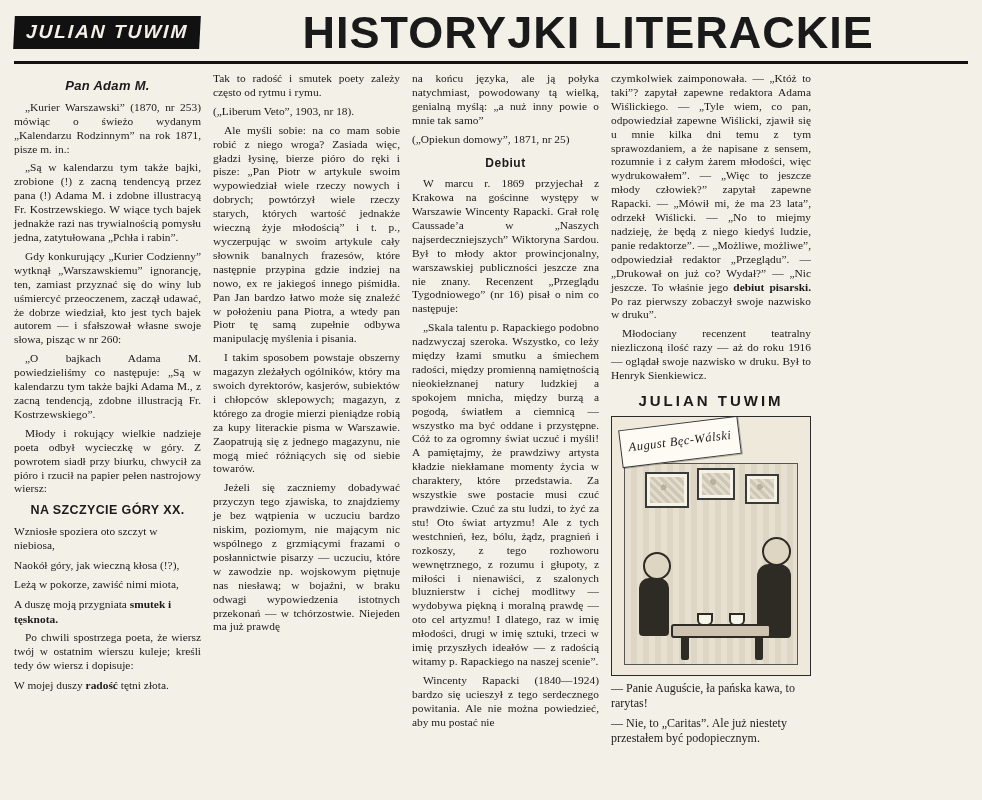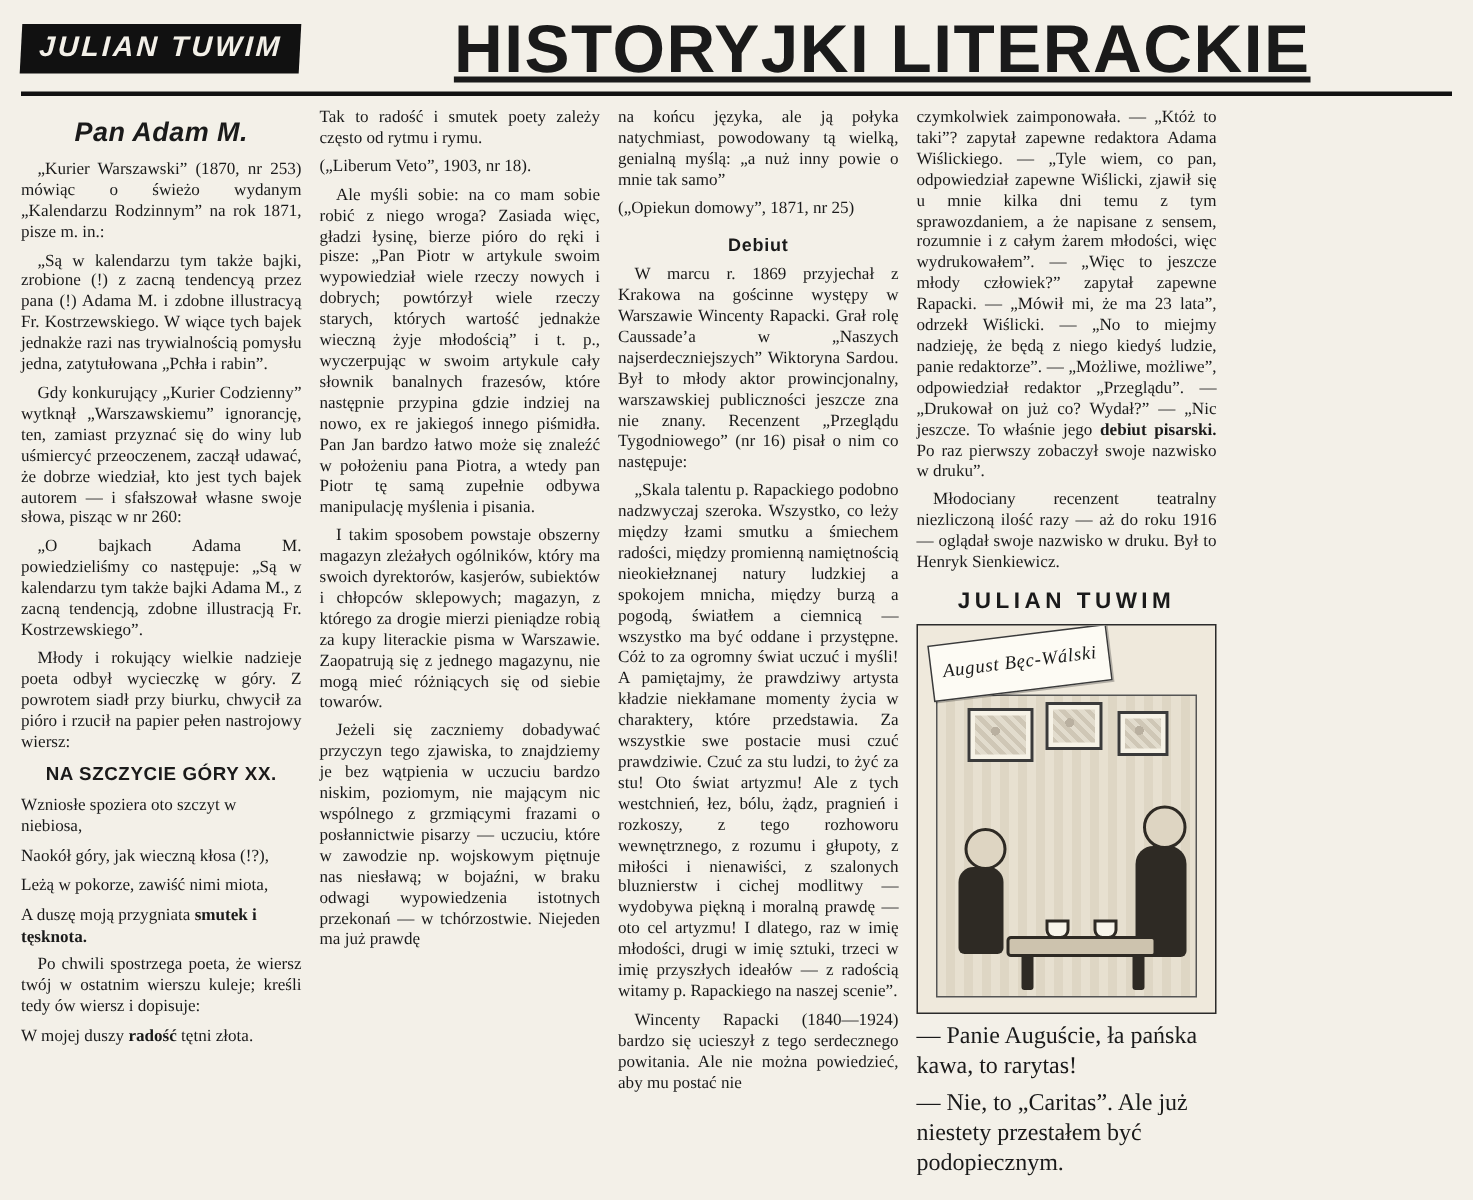--- a/index.html
+++ b/index.html
@@ -46,21 +46,20 @@
   .main-title {
     flex: 1;
     text-align: center;
     font-family: "Liberation Sans", sans-serif;
     font-weight: bold;
     font-size: 45px;
     letter-spacing: 1px;
     line-height: 1;
     white-space: nowrap;
     margin-right: 6px;
-    text-decoration: underline;
   }
   
   .columns {
     display: flex;
     gap: 12px;
     height: 735px;
   }
   .col {
     width: 187px;
     position: relative;
@@ -68,21 +67,21 @@
     line-height: 1.22;
     text-align: justify;
   }
   .col.last { width: 200px; }
   p { margin: 0 0 5px 0; text-indent: 11px; }
   p.noind { text-indent: 0; }
   .sub-head {
     font-family: "Liberation Sans", sans-serif;
     font-weight: bold;
     font-style: italic;
-    font-size: 18px;
+    font-size: 13px;
     text-align: center;
     margin: 6px 0 7px 0;
     letter-spacing: .3px;
   }
   .sub-head.left { text-align: left; }
   .sec-head {
     font-family: "Liberation Sans", sans-serif;
     font-weight: bold;
     font-size: 12px;
     text-align: center;
@@ -195,21 +194,21 @@
     border-radius: 2px;
   }
   .cup {
     position: absolute;
     width: 12px; height: 9px;
     background: #f7f4ea;
     border: 2px solid #2e2a24;
     border-radius: 0 0 6px 6px;
   }
   .caption {
-    font-size: 16px;
+    font-size: 12px;
     line-height: 1.25;
     text-align: left;
     text-indent: 0;
     margin-top: 5px;
   }
 </style>
 </head>
 <body>
 
 <div class="page">

